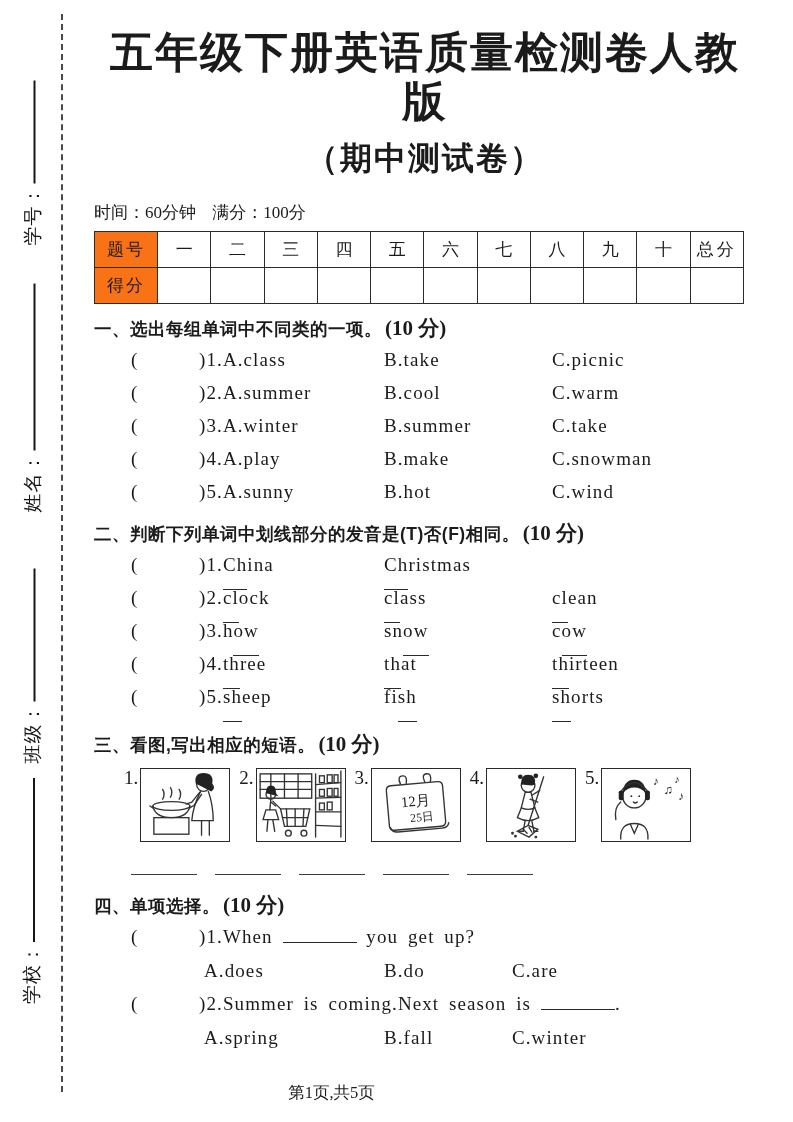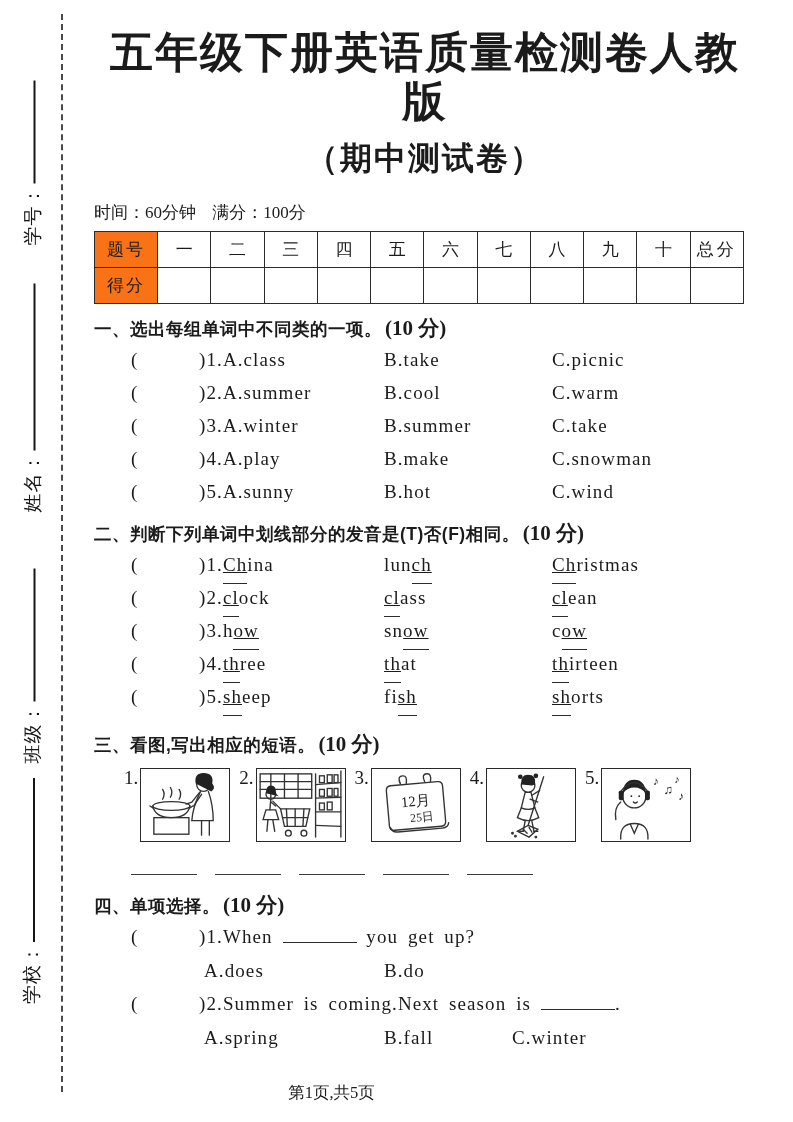--- a/index.html
+++ b/index.html
@@ -38,21 +38,21 @@
         font-size:17.5px;letter-spacing:.5px;}
   .sec-h .score{font-family:"Liberation Serif","DejaVu Serif",serif;font-weight:bold;
         font-size:21px;margin-left:3px;letter-spacing:0;}
   .sec-h1{margin-top:10px;} .sec-h2{margin-top:12px;} .sec-h3{margin-top:18px;} .sec-h4{margin-top:16px;}
 
   .q-row{display:flex;align-items:baseline;margin-top:7px;height:26px;
         font-size:19px;letter-spacing:1.1px;}
   .lp{margin-left:37px;width:10px;}
   .gap{width:58px;}
   .colA{width:185px;} .colB{width:168px;} .colC{flex:1;}
-  .ul{display:inline-block;border-bottom:1.4px solid #2b2b2b;padding-bottom:8px;line-height:1.05;text-decoration:underline;}
+  .ul{display:inline-block;border-bottom:1.4px solid #2b2b2b;padding-bottom:14px;line-height:1.05;}
 
   
   .pics{display:flex;margin-top:10px;margin-left:30px;}
   .pic-item{display:flex;align-items:flex-start;margin-right:9px;}
   .pic-num{font-size:19px;margin-right:2px;line-height:1;}
   .pic-box{width:90px;height:74px;border:1.7px solid #2a2a2a;background:#fff;box-sizing:border-box;}
   .pic-box svg{width:100%;height:100%;display:block;}
   .ans-lines{display:flex;margin-top:32px;margin-left:37px;}
   .ansline{width:66px;height:0;border-bottom:1.7px solid #3a3a3a;margin-right:18px;}
 
@@ -171,21 +171,20 @@
       </div>
 
     <div class="sec-h sec-h2">
       <span>二、判断下列单词中划线部分的发音是(T)否(F)相同。</span><span class="score">(10 分)</span>
     </div>
     <div id="s2-items">
         <div class="q-row">
        <span class="lp">(</span>
           <span class="gap"></span>
        <span class="colA">)1.<span class="ul">Ch</span>ina</span>
-       <span class="colB">lun<span class="ul">ch</span></span>
        <span class="colC"><span class="ul">Ch</span>ristmas</span>
      </div>
         <div class="q-row">
        <span class="lp">(</span>
           <span class="gap"></span>
        <span class="colA">)2.<span class="ul">cl</span>ock</span>
        <span class="colB"><span class="ul">cl</span>ass</span>
        <span class="colC"><span class="ul">cl</span>ean</span>
      </div>
         <div class="q-row">
@@ -366,20 +365,21 @@
     </div>
     <div id="s4-items">
         <div class="q-row q4">
        <span class="lp">(</span>
           <span class="gap"></span>
        <span class="qtext">)1.When&nbsp;<span class="blank"></span>&nbsp;you get up?</span>
      </div>
      <div class="opts">
        <span class="oA">A.does</span>
        <span class="oB">B.do</span>
+       <span class="oC">C.are</span>
      </div>
         <div class="q-row q4">
        <span class="lp">(</span>
           <span class="gap"></span>
        <span class="qtext">)2.Summer is coming.Next season is&nbsp;<span class="blank"></span>.</span>
      </div>
      <div class="opts">
        <span class="oA">A.spring</span>
        <span class="oB">B.fall</span>
        <span class="oC">C.winter</span>

